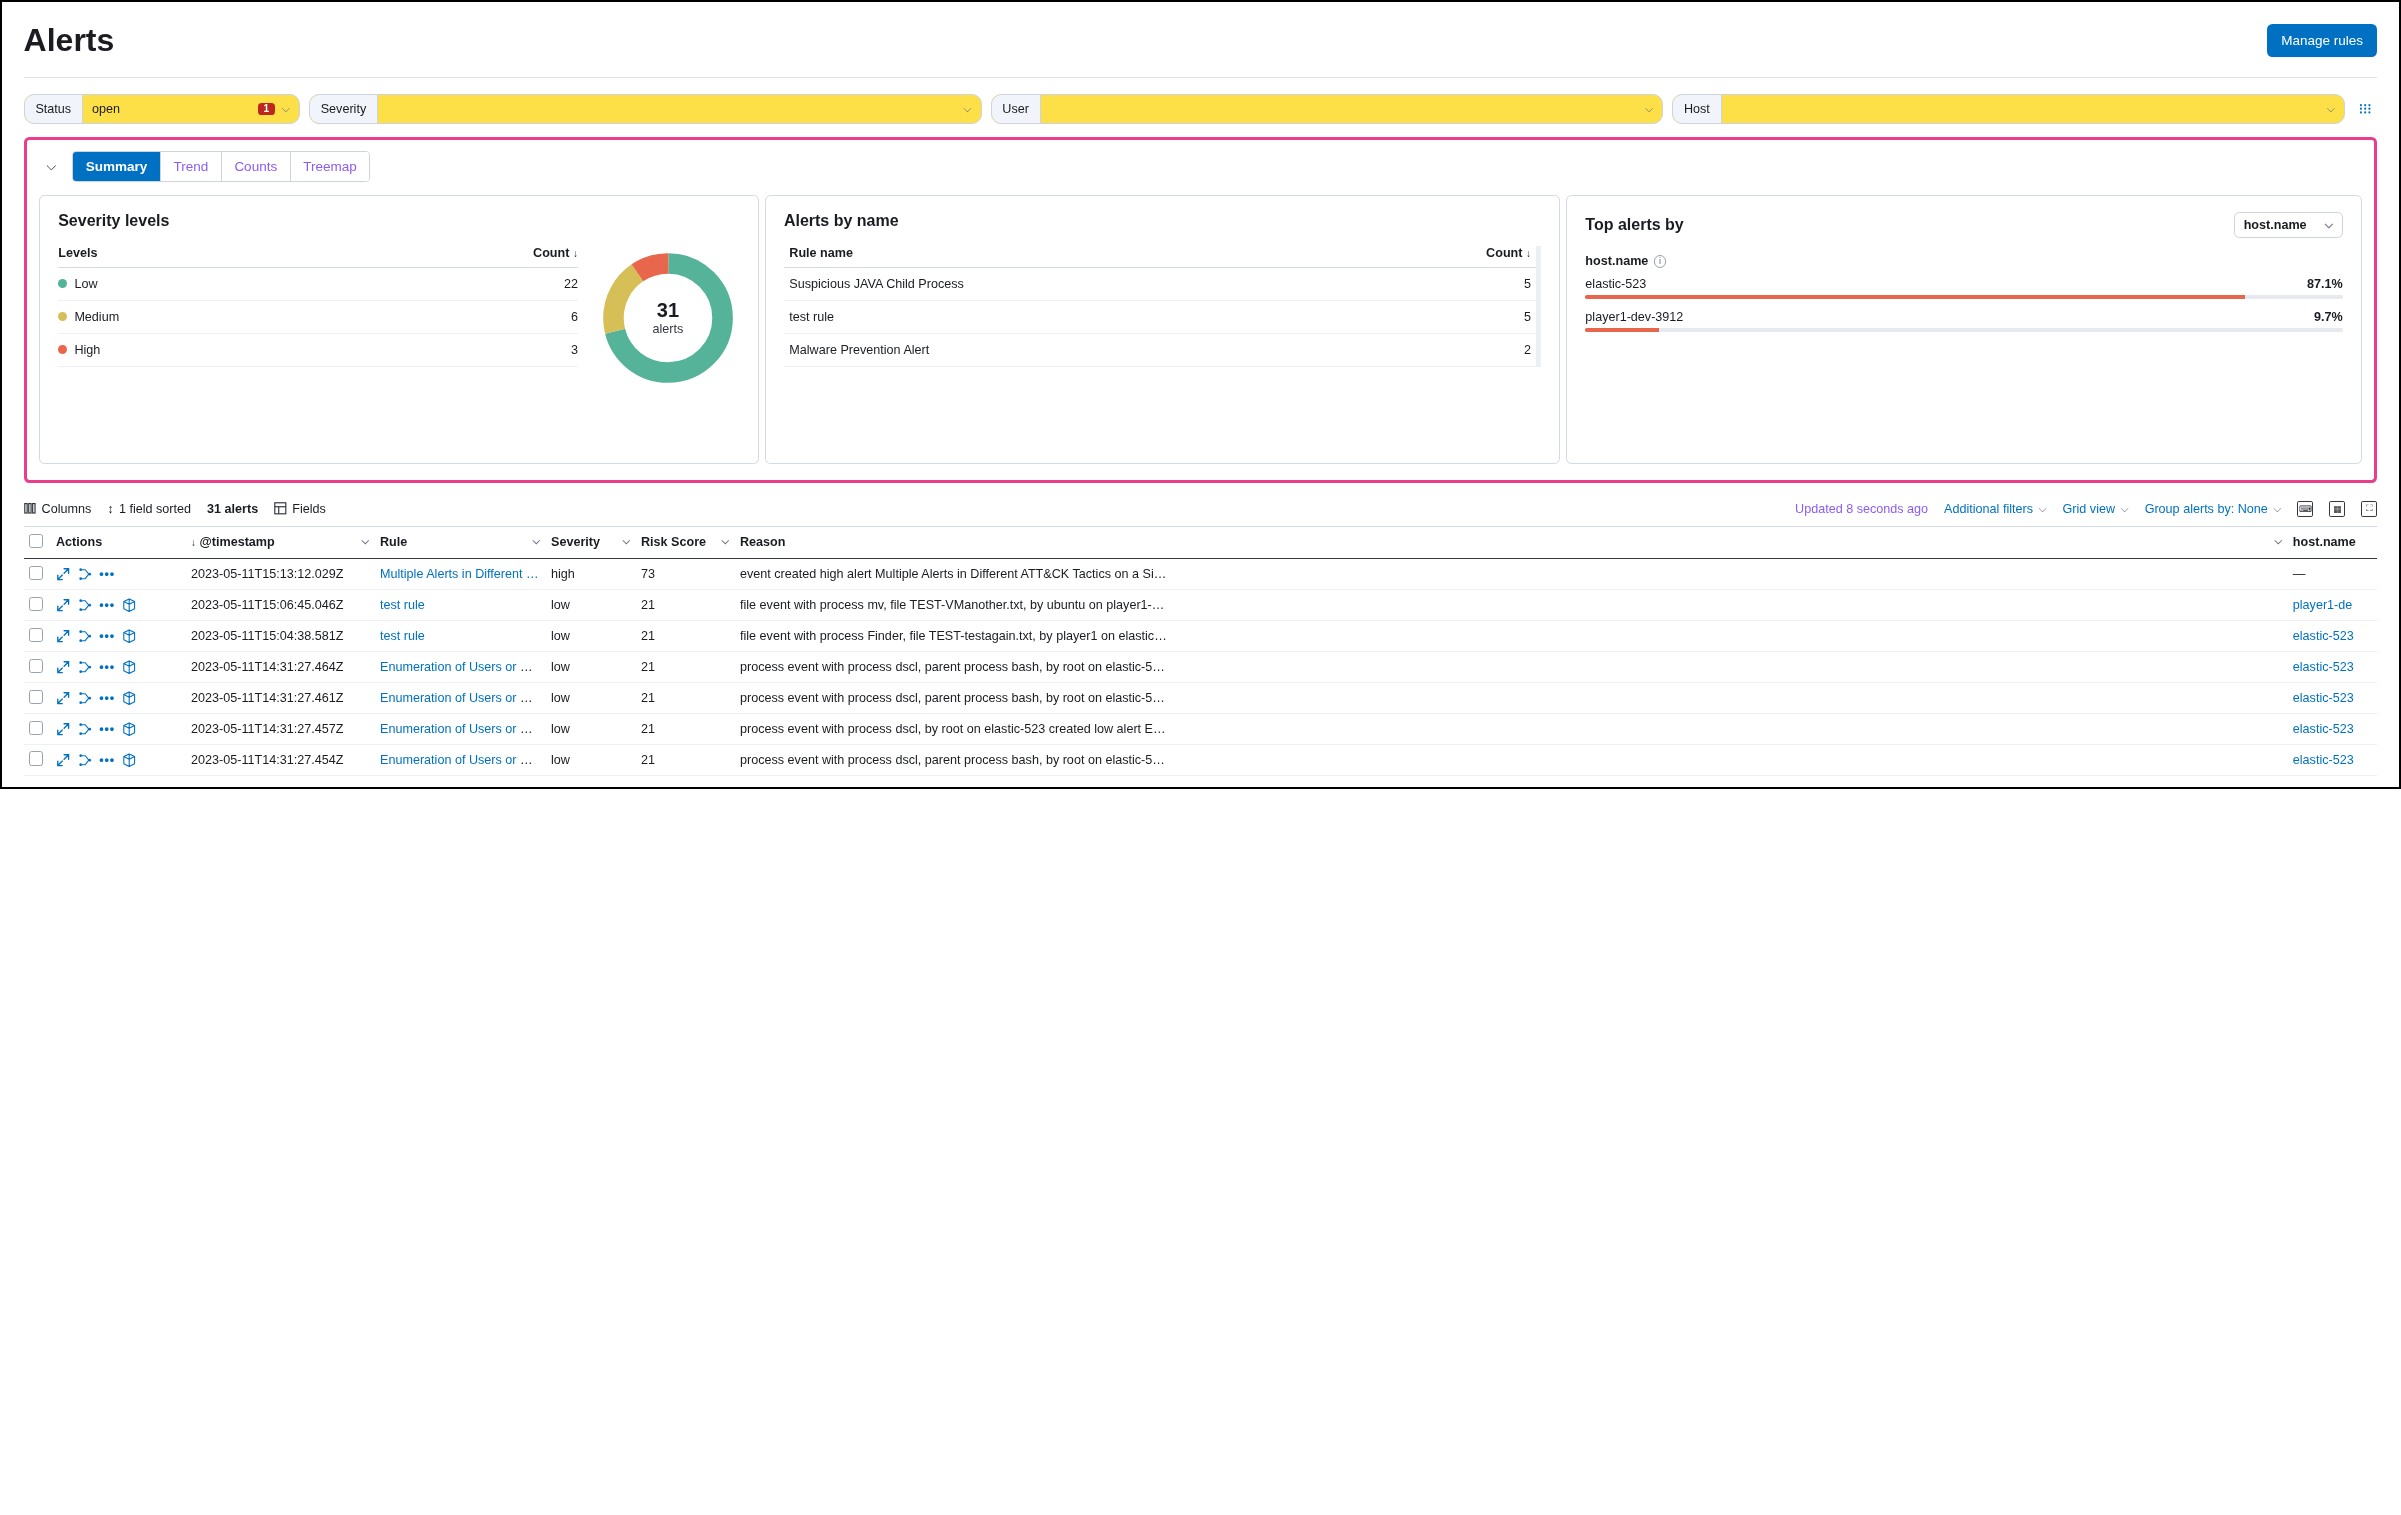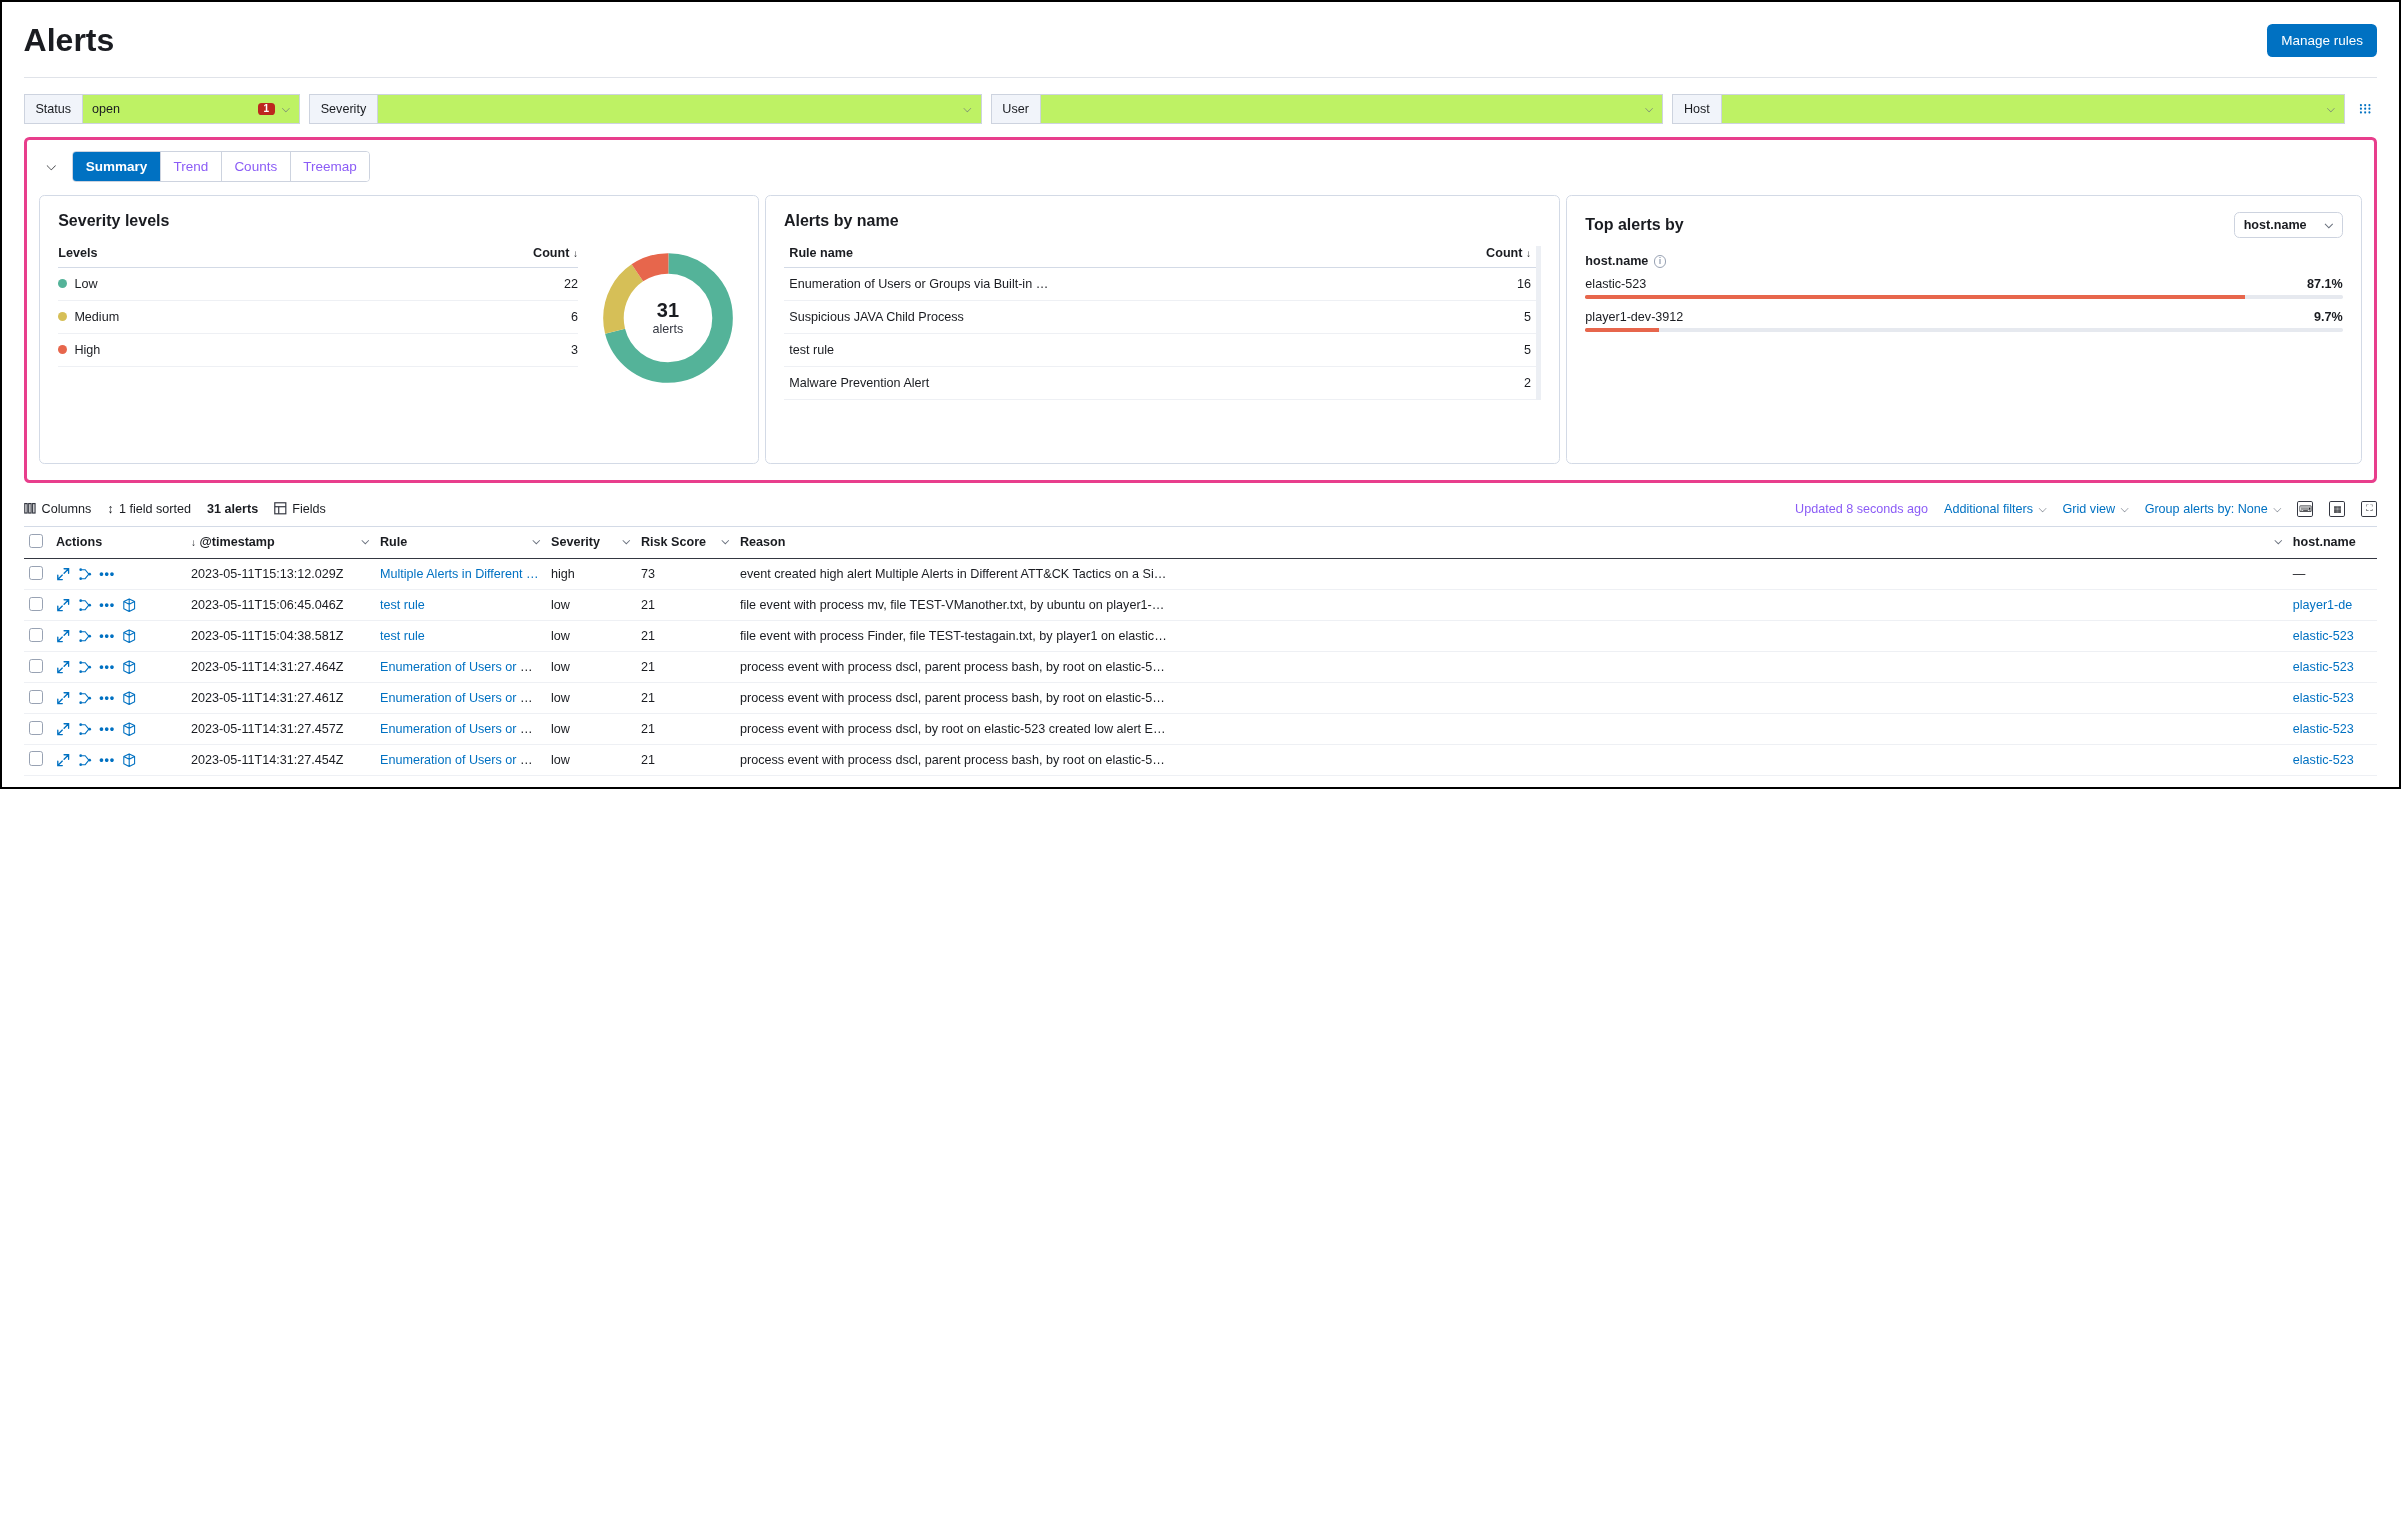--- a/index.html
+++ b/index.html
@@ -3,21 +3,21 @@
 <meta charset="utf-8">
 <style>
   * { box-sizing: border-box; margin: 0; padding: 0; }
   body { font-family: -apple-system, BlinkMacSystemFont, "Segoe UI", Helvetica, Arial, sans-serif; font-size: 12.6px; color: #1a1c21; background: #fff; padding: 10.8px 21.6px; border: 2.7px solid #000; }
   
   .page-header { display: flex; justify-content: space-between; align-items: center; padding: 9px 0 18px; border-bottom: 0.9px solid #e0e3e9; margin-bottom: 16px;}
   .page-title { font-size: 32px; font-weight: 700; }
   .btn-primary { background: #0071c2; color: #fff; border: none; padding: 9px 14.4px; border-radius: 5.4px; font-size: 13.5px; font-weight: 500; cursor: pointer; }
 
   .filters-row { display: flex; gap: 9px; align-items: center; margin-bottom: 12.6px; }
-  .filter-group { display: flex; align-items: center; border: 0.9px solid #cdd3df; border-radius: 0; overflow: hidden; background: #bef264; }
+  .filter-group { display: flex; align-items: center; border: 0.9px solid #cdd3df; border-radius: 10px; overflow: hidden; background: #fde047; }
   .filter-label { background: #f1f4fa; padding: 7.2px 10.8px; font-size: 12.6px; border-right: 0.9px solid #cdd3df; }
   .filter-value { padding: 7.2px 9px; display: flex; align-items: center; gap: 7.2px; min-width: 162px; justify-content: space-between;}
   .filter-value.wide { min-width: 216px; }
   .badge-count { background: #bd271e; color: #fff; font-size: 10px; font-weight: 700; padding: 0.9px 5.4px; border-radius: 3.6px; }
   .chev { font-size: 10.8px; color: #69707d; }
   .more-dots { color: #0071c2; letter-spacing: 0.9px; font-weight: 900; padding: 5.4px;}
 
   .highlight-panel { border: 3.6px solid #e83e8c; border-radius: 5.4px; padding: 10.8px 12.6px 16px; margin-bottom: 12.6px;}
   
   .tab-row { display: flex; align-items: center; gap: 9px; margin-bottom: 12.6px;}
@@ -168,24 +168,20 @@
     </div>
 
     <div class="card" style="flex:1;">
       <div class="card-title">Alerts by name</div>
       <div class="abn-scroll">
         <div class="abn-header">
           <span>Rule name</span>
           <span><span>Count</span> <span class="sort-ind">↓</span></span>
         </div>
         <div class="abn-row">
-            <span>Enumeration of Users or Groups via Built-in …</span>
-            <span>16</span>
-          </div>
-        <div class="abn-row">
             <span>Suspicious JAVA Child Process</span>
             <span>5</span>
           </div>
         <div class="abn-row">
             <span>test rule</span>
             <span>5</span>
           </div>
         <div class="abn-row">
             <span>Malware Prevention Alert</span>
             <span>2</span>

